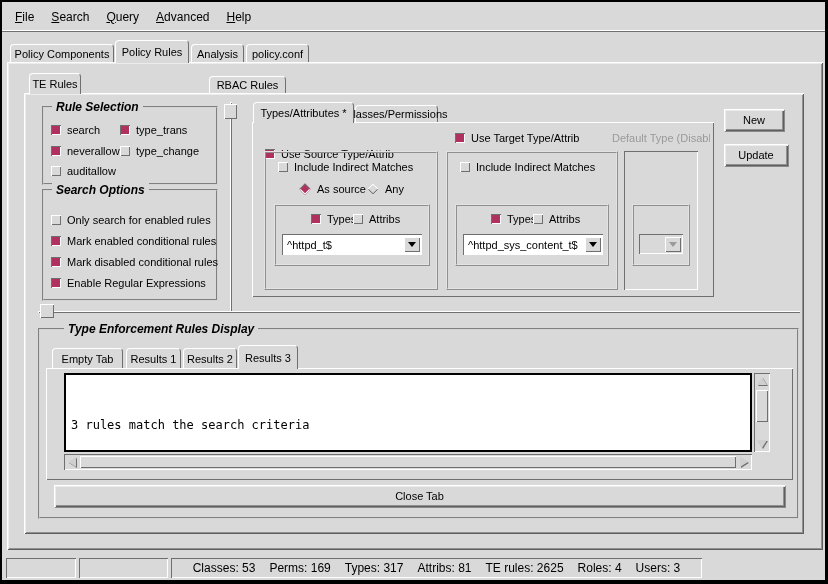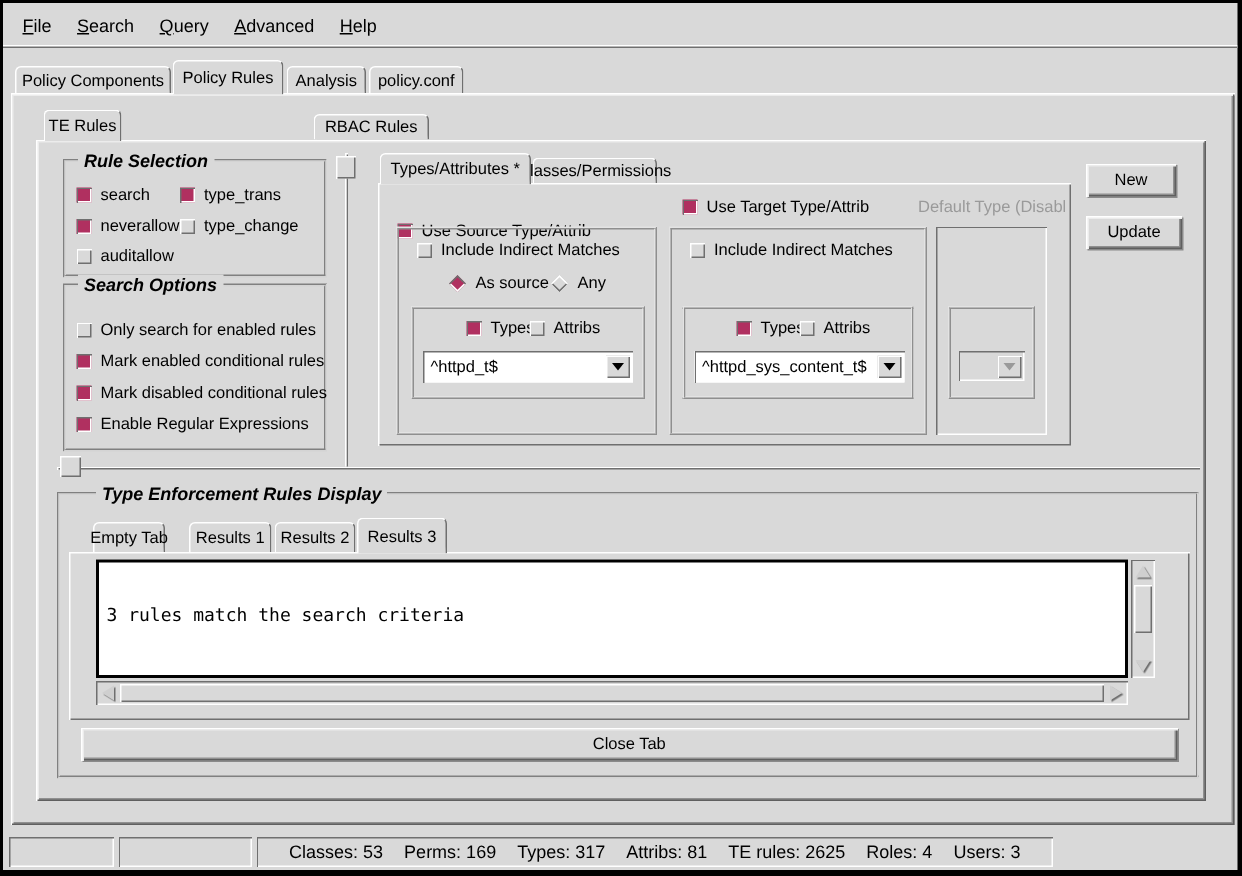--- a/index.html
+++ b/index.html
@@ -56,21 +56,21 @@
   .tri-down { width:0; height:0; border-left:4px solid transparent; border-right:4px solid transparent; border-top:5px solid #000; }
   .combo.disabled { background:#d9d9d9; }
   .combo.disabled .tri-down { border-top-color:#9a9a9a; }
 
   .btn { position:absolute; background:#d9d9d9; font-size:11px; display:flex; align-items:center; justify-content:center;
          box-shadow: inset 1px 1px 0 #fff, inset 2px 2px 0 #ececec, inset -1px -1px 0 #5f5f5f, inset -2px -2px 0 #909090, 1px 1px 0 #8a8a8a;
          cursor:default; white-space:nowrap; }
 
   
   .textarea { position:absolute; background:#fff; border:2px solid #000; font-family:"DejaVu Sans Mono", monospace;
-              font-size:12px; line-height:13px; padding:3px 5px; white-space:pre; overflow:hidden; }
+              font-size:12px; line-height:13px; padding:18px 5px; white-space:pre; overflow:hidden; }
 
   
   .sb { position:absolute; background:#d9d9d9; box-shadow: inset 1px 1px 0 #6f6f6f, inset -1px -1px 0 #ffffff; }
   .sb .thumb { position:absolute; background:#d9d9d9; box-shadow: inset 1px 1px 0 #fff, inset -1px -1px 0 #6f6f6f; }
   .sb .arr { position:absolute; display:flex; align-items:center; justify-content:center; width:16px; height:14px; }
   .tri-up2    { width:0;height:0;border-left:5px solid transparent;border-right:5px solid transparent;border-bottom:8px solid #cfcfcf; filter:drop-shadow(1px 1px 0 #6f6f6f); }
   .tri-down2  { width:0;height:0;border-left:5px solid transparent;border-right:5px solid transparent;border-top:8px solid #cfcfcf; filter:drop-shadow(1px 1px 0 #6f6f6f); }
   .tri-left2  { width:0;height:0;border-top:5px solid transparent;border-bottom:5px solid transparent;border-right:8px solid #cfcfcf; filter:drop-shadow(1px 1px 0 #6f6f6f); }
   .tri-right2 { width:0;height:0;border-top:5px solid transparent;border-bottom:5px solid transparent;border-left:8px solid #cfcfcf; filter:drop-shadow(1px 1px 0 #6f6f6f); }
 
@@ -228,21 +228,21 @@
 
   <div class="btn" style="left:722px;top:107px;width:60px;height:22px">New</div>
   <div class="btn" style="left:722px;top:142px;width:64px;height:22px">Update</div>
 
   <div class="sashline" style="left:36px;top:309px;width:762px;height:2px"></div>
   <div class="sashhandle" style="left:38px;top:302px;width:14px;height:14px"></div>
 
   <div class="lframe" style="left:36px;top:326px;width:761px;height:191px">
     <span class="legend" style="left:24px">Type Enforcement Rules Display</span>
   </div>
-  <div class="tab" style="left:60px;top:346px;width:48px;height:20px">Empty Tab</div>
+  <div class="tab" style="left:50px;top:346px;width:71px;height:20px">Empty Tab</div>
   <div class="tab" style="left:124px;top:346px;width:55px;height:20px">Results 1</div>
   <div class="tab" style="left:181px;top:346px;width:54px;height:20px">Results 2</div>
   <div class="tab active" style="left:236px;top:343px;width:60px;height:24px">Results 3</div>
   <div class="frame raised" style="left:44px;top:366px;width:747px;height:112px"></div>
 
   <div class="textarea" style="left:62px;top:371px;width:688px;height:79px">
     <div>3 rules match the search criteria</div>
     <div>&nbsp;</div>
     
     

